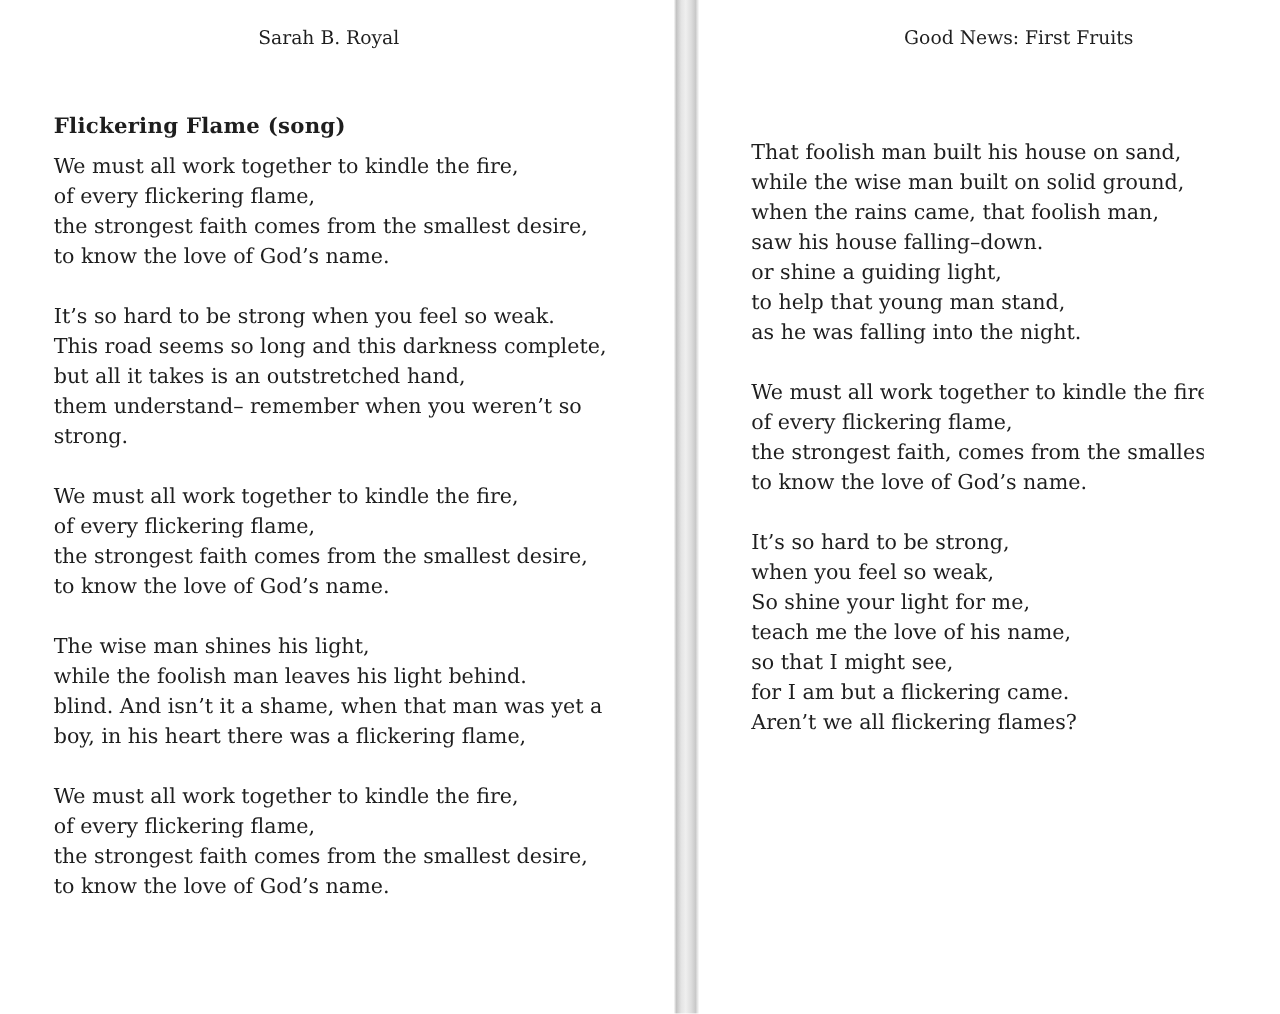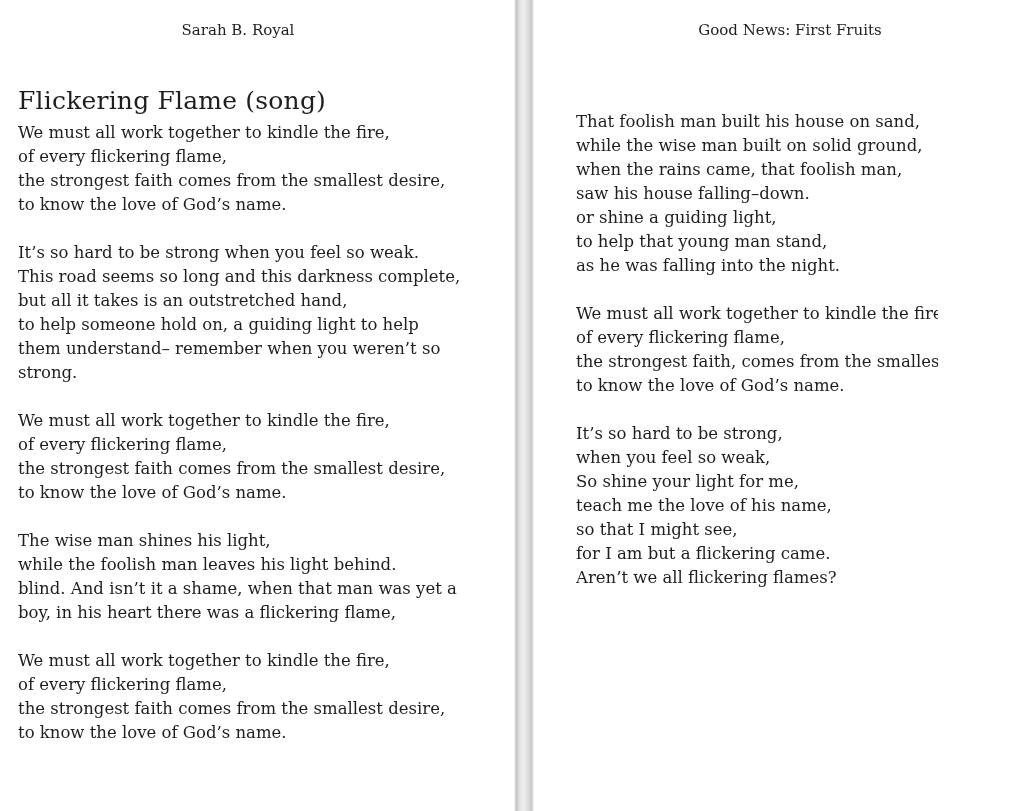--- a/index.html
+++ b/index.html
@@ -8,20 +8,21 @@
     background: #ffffff;
   }
   .spread {
     position: relative;
     width: 938px;
     height: 811px;
     background: var(--bg, #ffffff);
     color: var(--text, #1e1e1e);
     font-family: "DejaVu Serif", "Liberation Serif", serif;
     overflow: hidden;
+    margin-left: 25px;
   }
   .page {
     position: absolute;
     top: 0;
   }
   .page-left {
     left: 18px;
     width: 440px;
   }
   .page-right {
@@ -31,23 +32,23 @@
   .running-head {
     margin: 20px 0 0 0;
     font-size: 15px;
     line-height: 20px;
     text-align: center;
     font-weight: normal;
     color: var(--text, #1e1e1e);
   }
   .song-title {
     margin: 48px 0 0 0;
-    font-size: 25px;
+    font-size: 17px;
     line-height: 26px;
-    font-weight: normal;
+    font-weight: bold;
     letter-spacing: 0.2px;
   }
   .stanza-list {
     margin-top: 7px;
   }
   .page-right .stanza-list {
     margin-top: 70px;
   }
   p.stanza {
     margin: 0 0 24px 0;
@@ -89,21 +90,20 @@
         <p class="stanza">
           <span class="verse-line">We must all work together to kindle the fire,</span>
           <span class="verse-line">of every flickering flame,</span>
           <span class="verse-line">the strongest faith comes from the smallest desire,</span>
           <span class="verse-line">to know the love of God’s name.</span>
         </p>
         <p class="stanza">
           <span class="verse-line">It’s so hard to be strong when you feel so weak.</span>
           <span class="verse-line">This road seems so long and this darkness complete,</span>
           <span class="verse-line">but all it takes is an outstretched hand,</span>
-          <span class="verse-line">to help someone hold on, a guiding light to help</span>
           <span class="verse-line">them understand– remember when you weren’t so</span>
           <span class="verse-line">strong.</span>
         </p>
         <p class="stanza">
           <span class="verse-line">We must all work together to kindle the fire,</span>
           <span class="verse-line">of every flickering flame,</span>
           <span class="verse-line">the strongest faith comes from the smallest desire,</span>
           <span class="verse-line">to know the love of God’s name.</span>
         </p>
         <p class="stanza">

